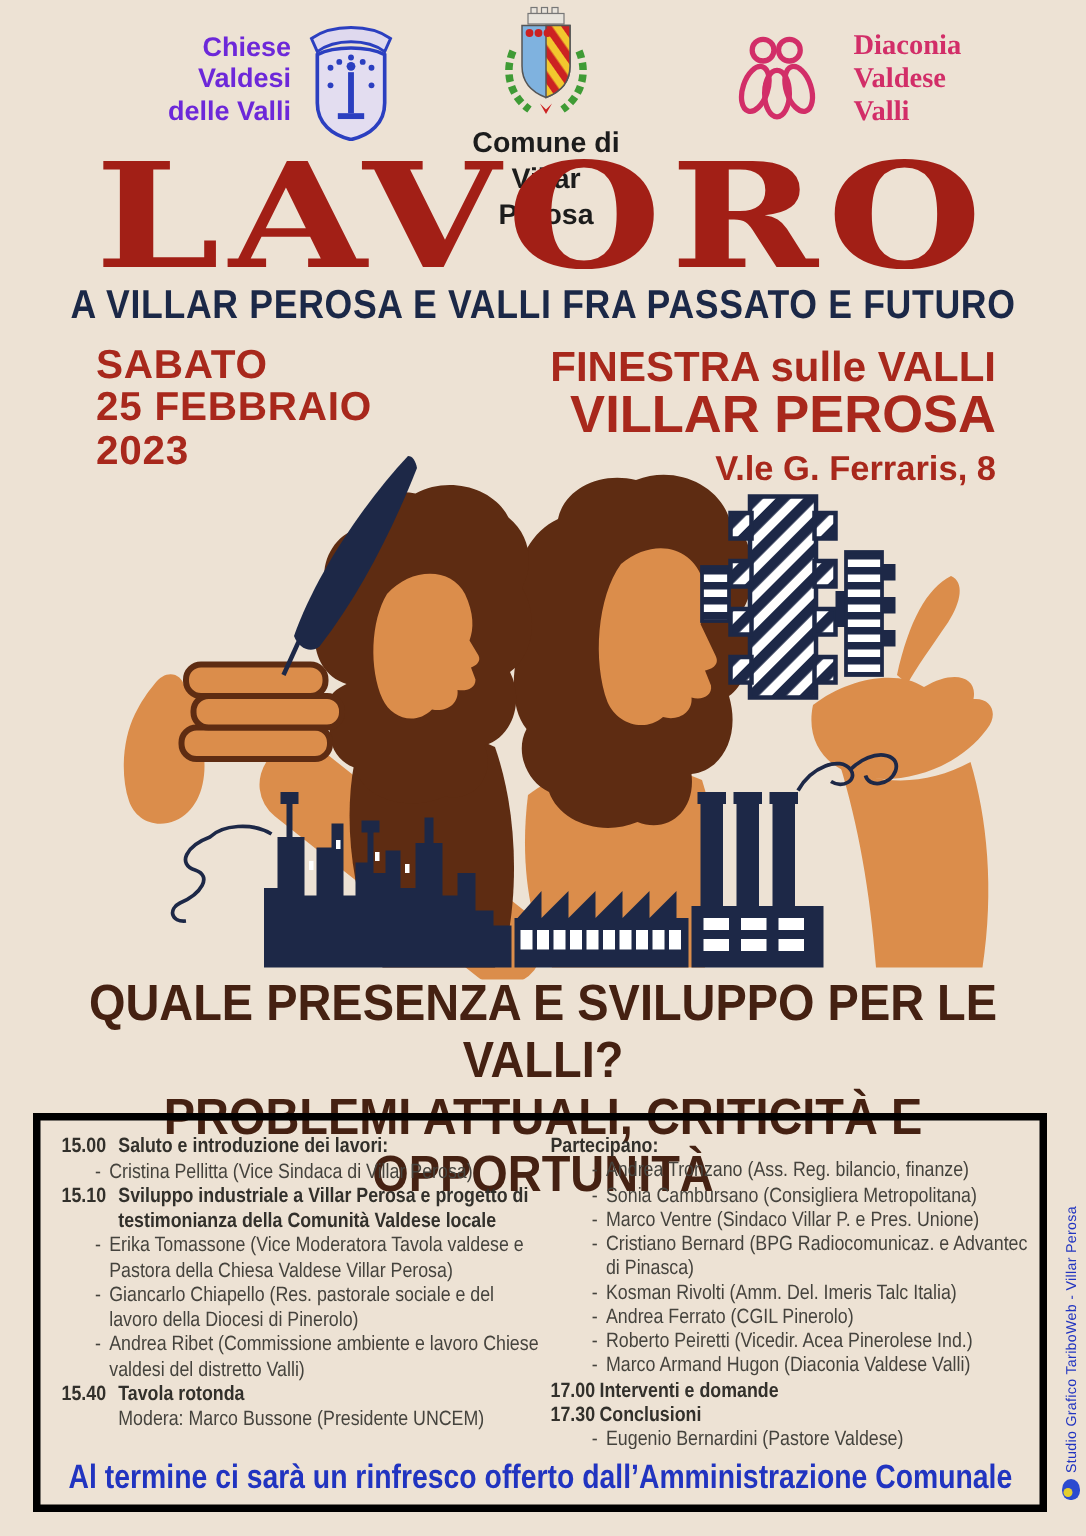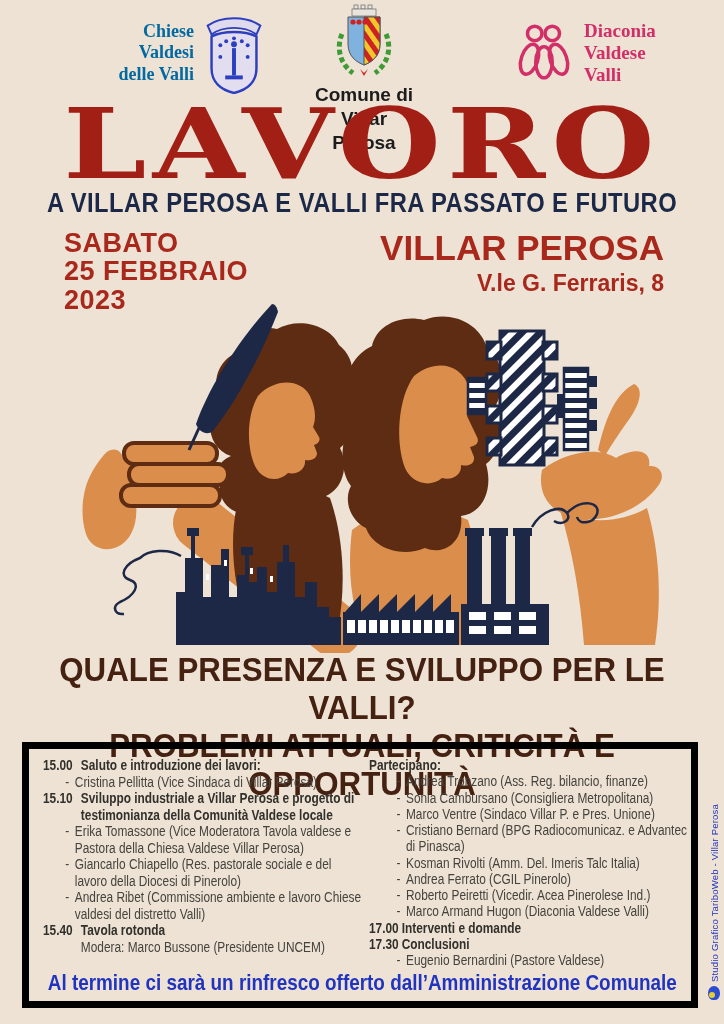--- a/index.html
+++ b/index.html
@@ -8,26 +8,26 @@
     position:relative; width:724px; height:1024px; margin:0 auto;
     background:#EDE2D4; overflow:hidden;
     font-family:"Liberation Sans", sans-serif;
   }
   .multiline{white-space:pre-line;}
 
   
   .logos{position:absolute; top:0; left:0; width:724px; height:100px;}
   .logo-left{position:absolute; left:92px; top:12px; display:flex; align-items:center; gap:9px;}
   .logo-left-text{
-    font-family:Liberation Serif, serif; font-weight:700; font-size:18px;
-    line-height:1.18; color:#0369a1; text-align:right; width:102px;
+    font-family:Liberation Sans, sans-serif; font-weight:700; font-size:18px;
+    line-height:1.18; color:#6d28d9; text-align:right; width:102px;
   }
   .logo-center{position:absolute; left:310px; top:4px; width:108px; text-align:center;}
   .logo-center-caption{font-size:19px; font-weight:700; color:#1C1C1C; line-height:1.25; margin-top:1px;}
-  .logo-right{position:absolute; left:513px; top:20px; display:flex; align-items:flex-start; gap:9px;}
+  .logo-right{position:absolute; left:487px; top:20px; display:flex; align-items:flex-start; gap:20px;}
   .logo-right-text{
     font-family:"Liberation Serif", serif; font-weight:700; font-size:19px;
     line-height:1.15; color:#D22E68; text-align:left;
   }
 
   
   .title{
     position:absolute; top:98px; left:0; width:724px; text-align:center;
     font-family:"DejaVu Serif", serif; font-weight:700; font-size:97px; line-height:0.95;
     color:#A21F16; letter-spacing:5px; transform:scaleX(1.22); transform-origin:50% 50%;
@@ -55,21 +55,21 @@
   
   .headline{
     position:absolute; top:650px; left:0; width:724px; text-align:center;
     font-weight:700; font-size:34px; line-height:1.12; color:#452112;
     transform:scaleX(0.92); transform-origin:50% 50%; letter-spacing:0;
   }
 
   
   .program{
     position:absolute; left:22px; top:742px; width:676px; height:266px;
-    border:7px solid #000000; box-sizing:border-box;
+    border:5px solid #000000; box-sizing:border-box;
   }
   .pcol{position:absolute; top:9px; transform:scaleX(0.86); transform-origin:0 0;
         font-size:13.8px; line-height:1.2; color:#45433D;}
   .pcol.left{left:14px; width:372px;}
   .pcol.right{left:340px; width:376px; line-height:1.18;}
   .prow{display:flex; align-items:flex-start;}
   .ptime{flex:0 0 44px; font-weight:700; color:#32302B;}
   .pcol.right .ptime{flex:0 0 38px;}
   .pdash{flex:0 0 11px;}
   .prow.d{padding-left:26px;}
@@ -162,20 +162,21 @@
     </div>
   </div>
 
   <div class="title">LAVORO</div>
   <div class="subtitle">A VILLAR PEROSA E VALLI FRA PASSATO E FUTURO</div>
 
   <div class="date multiline">SABATO
 25 FEBBRAIO
 2023</div>
   <div class="venue">
+    <div class="v1">FINESTRA sulle VALLI</div>
     <div class="v2">VILLAR PEROSA</div>
     <div class="v3">V.le G. Ferraris, 8</div>
   </div>
 
   <svg class="illustration" width="724" height="355" viewBox="0 0 724 355">
     <defs>
       <pattern id="pDiag" width="13" height="13" patternUnits="userSpaceOnUse" patternTransform="rotate(45)">
         <rect width="13" height="13" fill="#FFFFFF"></rect>
           <rect width="7" height="13" fill="#1D2847"></rect>
       </pattern>

